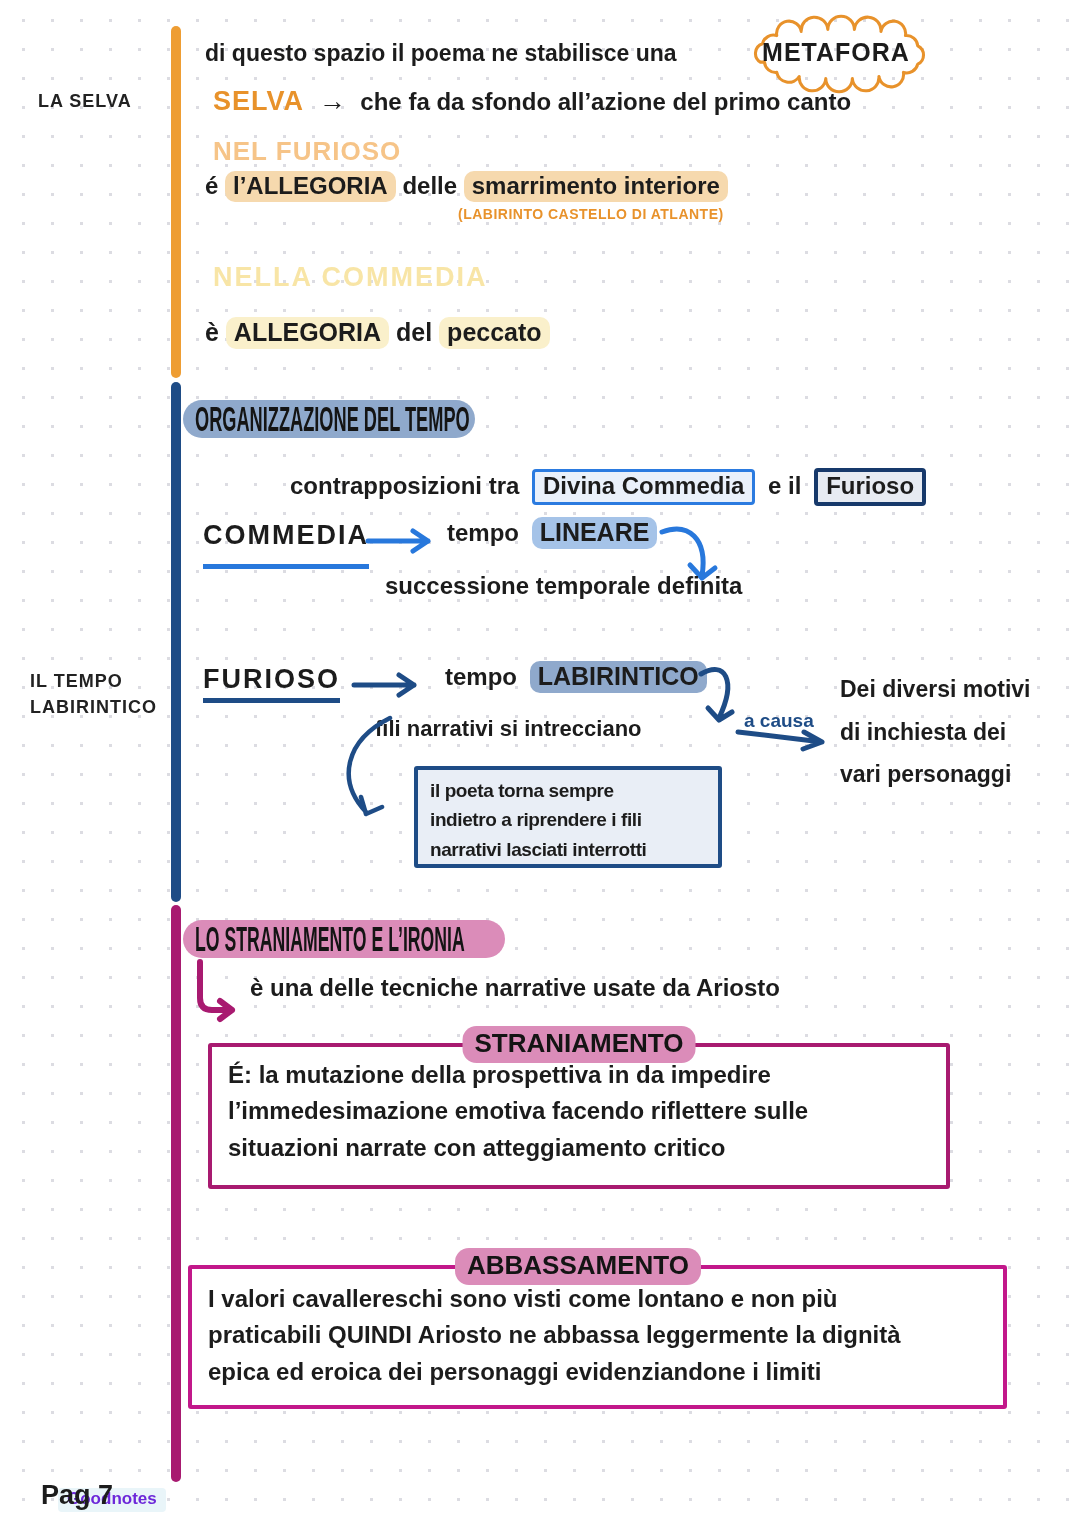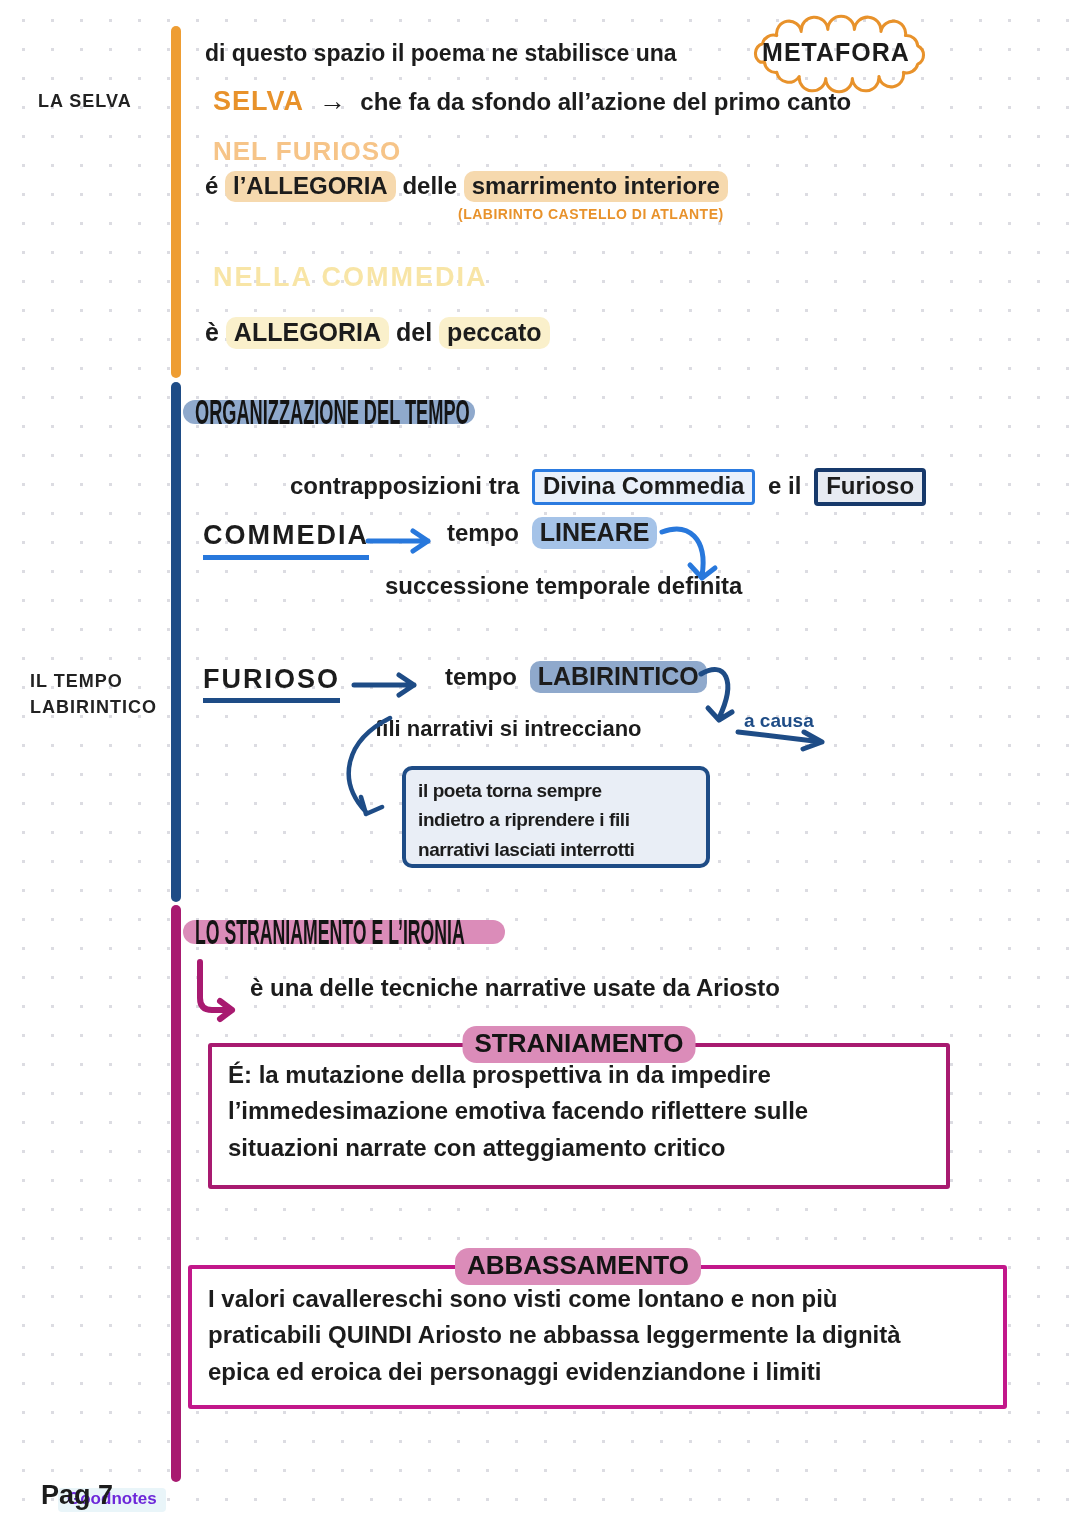--- a/index.html
+++ b/index.html
@@ -20,34 +20,34 @@
   .vline{width:10px;border-radius:6px;}
   .hl{padding:1px 8px 3px;border-radius:10px;}
   .hl-peach{background:#f6d9ae;}
   .hl-paleyellow{background:#faf0cb;}
   .hl-lightblue{background:#a5c3e8;}
   .hl-slate{background:#8fa9cc;}
   .orange-term{color:#e8922b;font-size:27px;letter-spacing:1px;}
   .lightorange{color:#f6c488;font-size:26px;letter-spacing:1px;}
   .paleyellow-text{color:#f8e5a6;font-size:27px;letter-spacing:2px;}
   .orange-note{color:#e8922b;font-size:14px;font-weight:700;letter-spacing:0.5px;white-space:nowrap;text-align:center;}
-  .underline-blue{border-bottom:5px solid #2878dc;padding-bottom:4px;}
+  .underline-blue{border-bottom:5px solid #2878dc;padding-bottom:13px;}
   .underline-navy{border-bottom:5px solid #1e4c86;padding-bottom:3px;}
   .term{font-size:27px;letter-spacing:2px;}
   .tag-box{display:inline-block;border-radius:4px;padding:0px 8px 2px;margin:0 6px;}
   .tag-box.blue{border:3px solid #2b7be0;background:#eaf1fb;}
   .tag-box.navy{border:4px solid #17396b;background:#e7ebf2;}
-  .pill{display:flex;align-items:center;border-radius:20px;height:24px;padding:0 12px;}
+  .pill{display:flex;align-items:center;border-radius:20px;height:38px;padding:0 12px;}
   .pill-slate{background:#8fa9cc;}
   .pill-pink{background:#db8cb9;}
   .condensed{display:inline-block;font-weight:700;font-size:26px;white-space:nowrap;transform-origin:left center;color:#141414;}
   .title-pill{background:#db8cb9;border-radius:14px;padding:2px 12px 4px;font-weight:700;font-size:26px;white-space:nowrap;z-index:3;color:#141414;}
   .mbox{background:#ffffff;border-radius:3px;z-index:1;}
   .mbox .bline{font-weight:700;font-size:24px;white-space:nowrap;line-height:1.52;}
-  .notebox{background:#e9eef6;border:4px solid #1e4c86;border-radius:10px;z-index:1;}
+  .notebox{background:#e9eef6;border:4px solid #1e4c86;border-radius:3px;z-index:1;margin-left:12px;}
   .notebox .nline{font-weight:700;font-size:19px;letter-spacing:-0.4px;white-space:nowrap;line-height:1.55;}
   .right-block div{font-weight:700;font-size:23px;white-space:nowrap;line-height:1.85;}
   .acausa{color:#1e4c86;font-weight:700;font-size:19px;white-space:nowrap;}
   .watermark{background:#e9f5f9;color:#6d28d9;font-weight:700;font-size:17px;padding:1px 9px 3px;border-radius:4px;z-index:1;}
   .pag{font-weight:700;font-size:27px;z-index:2;}
   svg{display:block;overflow:visible;}
 </style>
 </head>
 <body>
 
@@ -135,20 +135,25 @@
 
   <div class="abs hw" style="left:445px;top:662px;">
     <span>tempo</span>
     <span class="hl hl-slate" style="margin-left:6px;font-size:25px;">LABIRINTICO</span>
   </div>
 
   <svg class="abs" style="left:697px;top:664px;" width="42" height="66" viewBox="0 0 42 66">
     <path d="M4 10 C28 -4 40 16 22 54 M22 56 l-11 -12 M22 56 l13 -8" fill="none" stroke="#1e4c86" stroke-width="5" stroke-linecap="round" stroke-linejoin="round"></path>
   </svg>
 
+  <div class="abs right-block" style="left:840px;top:668px;">
+    <div>Dei diversi motivi</div>
+    <div>di inchiesta dei</div>
+    <div>vari personaggi</div>
+  </div>
 
   <div class="abs hw" style="left:375px;top:716px;font-size:22px;"><span>fili narrativi si intrecciano</span></div>
 
   <div class="abs acausa" style="left:744px;top:710px;"><span>a causa</span></div>
 
   <svg class="abs" style="left:736px;top:726px;" width="106" height="28" viewBox="0 0 106 28">
     <path d="M2 6 L86 16 M86 16 l-18 -10 M86 16 l-19 7" fill="none" stroke="#1e4c86" stroke-width="5" stroke-linecap="round" stroke-linejoin="round"></path>
   </svg>
 
   <svg class="abs" style="left:328px;top:714px;" width="80" height="112" viewBox="0 0 80 112">

